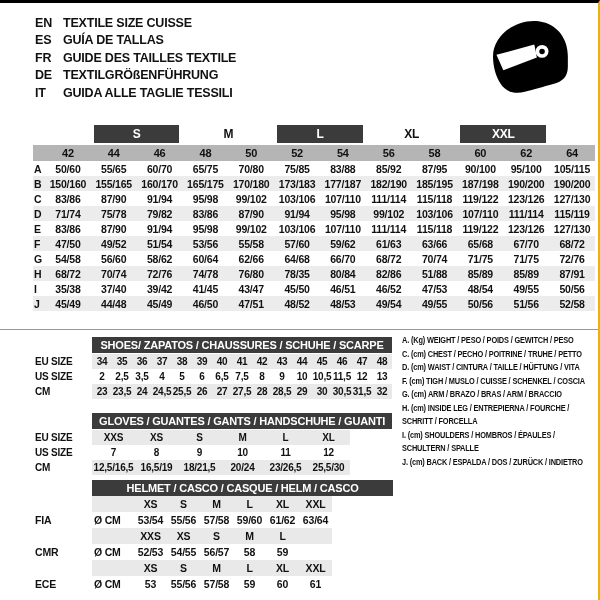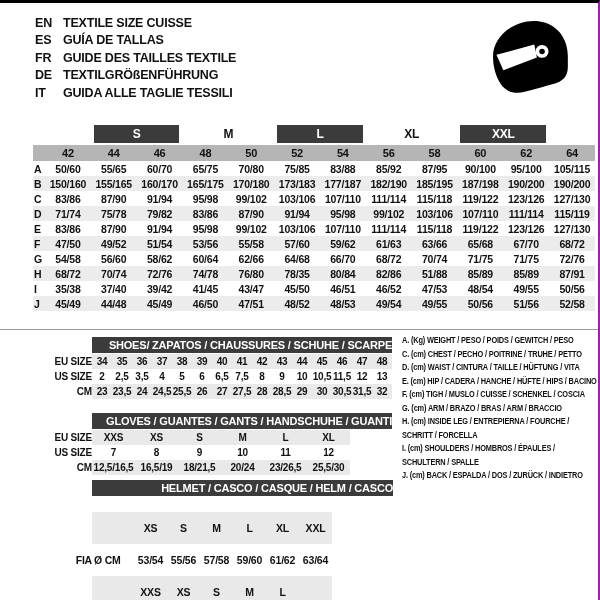--- a/index.html
+++ b/index.html
@@ -4,21 +4,21 @@
 <style>
   * { box-sizing: border-box; margin: 0; padding: 0; }
   html,body { background:#fff; }
   body {
     width:600px; height:600px;
     font-family:"Liberation Sans", sans-serif;
     color:#111;
   }
   .page {
     position:relative; width:600px; height:600px; background:#fff;
-    border-top:3px solid #000; border-right:2px solid #a21caf;
+    border-top:3px solid #000; border-right:2px solid #eab308;
     overflow:hidden;
     letter-spacing:-0.2px;
   }
 
   
   .lang-block { position:absolute; left:35px; top:11px; list-style:none; }
   .lang-row { display:flex; height:17.5px; align-items:center; font-weight:bold; font-size:12.5px; white-space:nowrap; }
   .lang-code { width:28px; flex:0 0 28px; }
 
   
@@ -35,29 +35,29 @@
   .group-box { height:18px; line-height:18px; margin:0 3px 2px 3px; font-size:12px; text-align:center; }
   .group-box.dark { background:#3b3b3b; color:#fff; }
   #textile-table .size-row td { background:#b5b5b5; height:16px; font-size:11px; }
   #textile-table .data-row td { height:15px; }
   #textile-table .data-row.shaded td { background:#ececec; }
   .letter-cell { text-align:left; padding-left:1px; }
 
   
   .bottom-table td { height:15px; font-size:10px; }
   .bottom-table .bar-row td { height:17px; vertical-align:top; }
-  .bar { background:#3b3b3b; color:#fff; text-align:right; padding-left:0; height:16px; line-height:16px; font-size:11px; white-space:nowrap; }
-  .bottom-table .label-cell { text-align:right; font-size:10px; }
+  .bar { background:#3b3b3b; color:#fff; text-align:center; padding-left:0; height:16px; line-height:16px; font-size:11px; white-space:nowrap; }
+  .bottom-table .label-cell { text-align:left; font-size:10px; }
   .bottom-table td.shaded { background:#e9e9e9; }
   .bottom-table td.filler { background:transparent; }
   .unit-cell { text-align:left; padding-left:2px; }
   #shoes-table  { left:35px; top:334px; width:357px; }
   #gloves-table { left:35px; top:410px; width:357px; font-size:10px; }
   #helmet-table { left:35px; top:477px; width:358px; }
-  #helmet-table td { height:32px; font-size:10.5px; }
+  #helmet-table td { height:16px; font-size:10.5px; }
 
   .divider { position:absolute; left:0; top:326px; width:600px; height:1px; background:#999; }
 
   
   .legend { position:absolute; left:402px; top:331px; width:197px; list-style:none; }
   .legend-line {
     white-space:nowrap; font-size:9px; font-weight:bold; line-height:13.5px;
     transform:scaleX(0.82); transform-origin:0 50%;
   }
 </style>
@@ -495,23 +495,20 @@
       <li class="legend-item">
         <div class="legend-line">A. (Kg) WEIGHT / PESO / POIDS / GEWITCH / PESO</div>
       </li>
       <li class="legend-item">
         <div class="legend-line">C. (cm) CHEST / PECHO / POITRINE / TRUHE / PETTO</div>
       </li>
       <li class="legend-item">
         <div class="legend-line">D. (cm) WAIST / CINTURA / TAILLE / HÜFTUNG / VITA</div>
       </li>
       <li class="legend-item">
-        <div class="legend-line">E. (cm) HIP / CADERA / HANCHE / HÜFTE / HIPS /  BACINO</div>
-      </li>
-      <li class="legend-item">
         <div class="legend-line">F. (cm) TIGH / MUSLO / CUISSE / SCHENKEL / COSCIA</div>
       </li>
       <li class="legend-item">
         <div class="legend-line">G. (cm) ARM  / BRAZO / BRAS / ARM / BRACCIO</div>
       </li>
       <li class="legend-item">
         <div class="legend-line">H. (cm) INSIDE LEG / ENTREPIERNA / FOURCHE /</div>
         <div class="legend-line">SCHRITT / FORCELLA</div>
       </li>
       <li class="legend-item">

